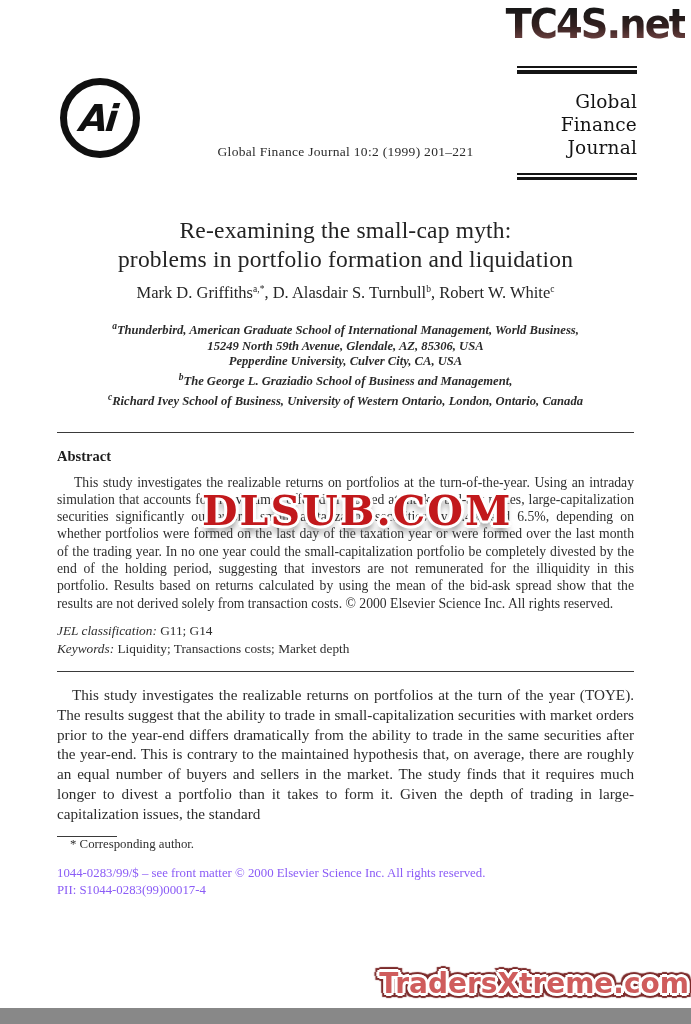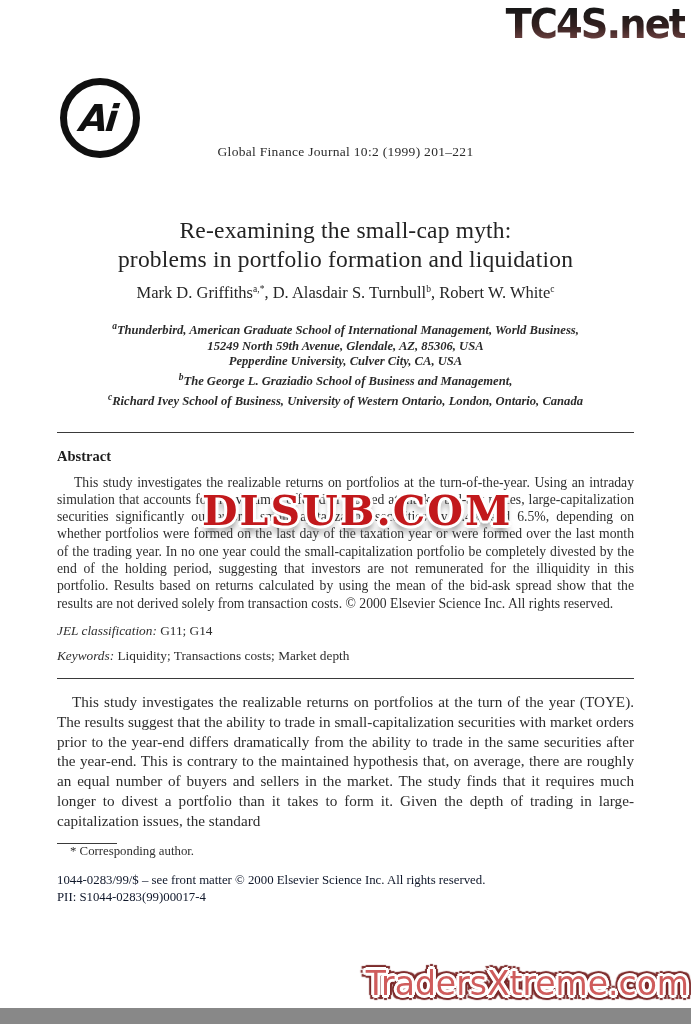--- a/index.html
+++ b/index.html
@@ -28,22 +28,22 @@
     font-family:"DejaVu Serif", serif; font-weight:bold;
     font-size:41px; letter-spacing:2px; line-height:48px;
     color:#c2191c;
     text-shadow:
       -2px -2px 0 #fff, 2px -2px 0 #fff, -2px 2px 0 #fff, 2px 2px 0 #fff,
       -3px 0 0 #fff, 3px 0 0 #fff, 0 -3px 0 #fff, 0 3px 0 #fff,
       0 7px 7px rgba(110,110,110,0.85);
   }
   .wm-bottom {
     position:absolute; right:2px; bottom:4px;
-    font-family:"DejaVu Sans", sans-serif; font-weight:normal;
-    font-size:33px; letter-spacing:0px; line-height:40px;
+    font-family:"DejaVu Sans", sans-serif; font-weight:bold;
+    font-size:28px; letter-spacing:0px; line-height:40px;
     color:#cf5c5c;
     text-shadow:
       -2px -2px 0 #fff, 2px -2px 0 #fff, -2px 2px 0 #fff, 2px 2px 0 #fff,
       -3px 0 0 #fff, 3px 0 0 #fff, 0 -3px 0 #fff, 0 3px 0 #fff,
       -4px -4px 1px #7c2a2a, 4px -4px 1px #7c2a2a, -4px 4px 1px #7c2a2a,
       4px 4px 1px #7c2a2a, -5px 0 1px #7c2a2a, 5px 0 1px #7c2a2a,
       0 -5px 1px #7c2a2a, 0 5px 1px #7c2a2a;
   }
 
   
@@ -82,49 +82,63 @@
     text-align:center; font-style:italic; font-size:12.6px; line-height:15.6px;
     margin-top:16px; color:#2b2b2b;font-weight:bold;
   }
   .rule-full { border:0; border-top:1.4px solid #3a3a3a; margin:22px 0 0 0; }
   .abs-head { font-weight:bold; font-size:14.5px; margin-top:15px; color:#1e1e1e; }
   .abs-body {
     margin-top:9px; font-size:13.7px; line-height:17.3px; text-align:justify;
     text-indent:17px; color:#2e2e2e;
   }
   .jel, .kw { margin-top:11px; font-size:13.3px; color:#2e2e2e; }
-  .kw { margin-top:9px; }
+  .kw { margin-top:2px; }
   .jel .lbl, .kw .lbl { font-style:italic; }
   .rule-mid { border:0; border-top:1.3px solid #3a3a3a; margin:14px 0 0 0; }
   .quote {
     margin-top:15px; font-size:15.2px; line-height:20px; text-align:justify;
     text-indent:15px; color:#2c2c2c;
   }
   .quote .ital { font-style:italic; }
   .bodypara {
     margin-top:13px; font-size:15.2px; line-height:19.8px; text-align:justify;
     text-indent:15px; color:#2c2c2c;
   }
   .fn-rule { border:0; border-top:1.3px solid #3a3a3a; width:60px; margin:13px 0 0 0; }
   .footnote { font-size:12.8px; margin-top:0; text-indent:13px; color:#2e2e2e; }
-  .copyright { margin-top:13px; font-size:12.8px; line-height:16.5px; color:#0f172a; }
+  .copyright { margin-top:13px; font-size:12.8px; line-height:16.5px; color:#8b5cf6; }
 </style>
 </head>
 <body>
 
 <div class="page">
 
   <div class="wm-top">TC4S.net</div>
 
   <div class="jai-logo">
     <span class="jai-text">Ai</span>
   </div>
 
   <div class="citation">Global Finance Journal 10:2 (1999) 201–221</div>
 
+  <div class="gfj-box">
+    <div class="gfj-rule">
+      <div class="thin"></div>
+        <div class="thick"></div>
+    </div>
+    <div class="gfj-name">
+      <div>Global Finance</div>
+      <div>Journal</div>
+    </div>
+    <div class="gfj-rule">
+      <div class="thin"></div>
+        <div class="thick"></div>
+    </div>
+  </div>
 
   <div class="content">
 
     <div class="title">
       <div>Re-examining the small-cap myth:</div>
       <div>problems in portfolio formation and liquidation</div>
     </div>
 
     <div class="authors"><span>Mark D. Griffiths</span><sup>a,*</sup><span>,</span>
       <span>D. Alasdair S. Turnbull</span><sup>b</sup><span>,</span>

